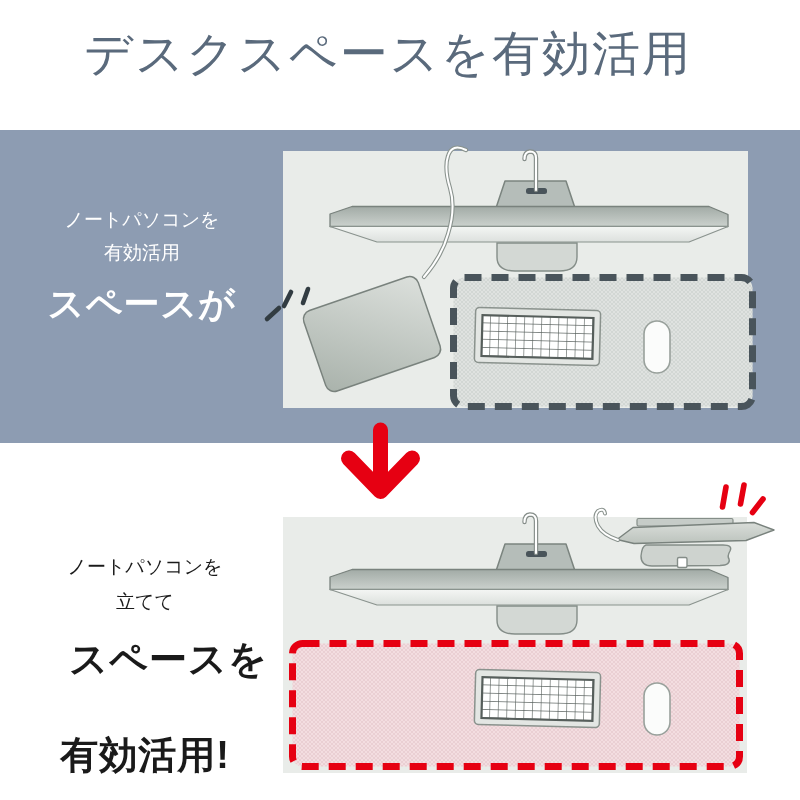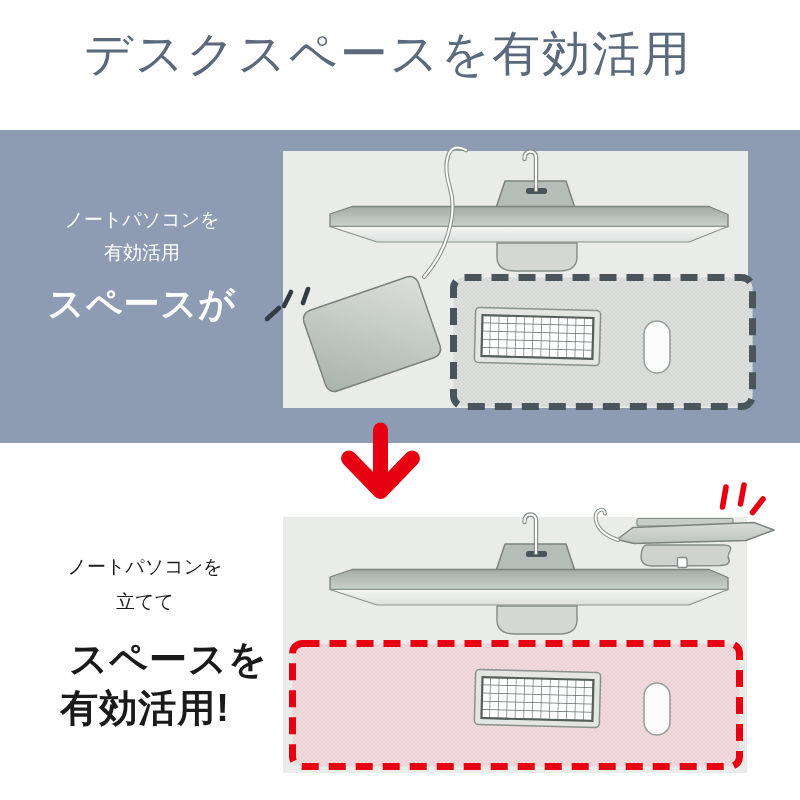--- a/index.html
+++ b/index.html
@@ -8,21 +8,21 @@
   .title{position:absolute;left:0;top:22px;width:776px;margin:0;text-align:center;
          font-size:48px;font-weight:500;letter-spacing:2px;color:var(--title);}
   .band{position:absolute;left:0;top:130px;width:800px;height:313px;background:var(--band);}
   .caption{position:absolute;text-align:center;}
   .before-caption{left:0;top:203px;width:284px;color:#ffffff;}
   .after-caption{left:0;top:549px;width:290px;color:#1a1a1a;}
   .cap-small{font-size:19px;line-height:33px;font-weight:500;}
   .after-caption .cap-small{line-height:35px;}
   .cap-big{font-size:36px;line-height:50px;font-weight:bold;letter-spacing:1px;}
   .before-caption .cap-big.first{margin-top:10px;text-align:center;}
-  .after-caption .cap-big{font-size:38px;line-height:49px;}
+  .after-caption .cap-big{font-size:38px;line-height:49px;margin-top:47px;}
   .after-caption .cap-big.first{margin-top:16px;padding-left:47px;}
   .art{position:absolute;left:0;top:0;}
 </style>
 </head>
 <body>
 
 <div class="stage">
 
   <h1 class="title">デスクスペースを有効活用</h1>
 

